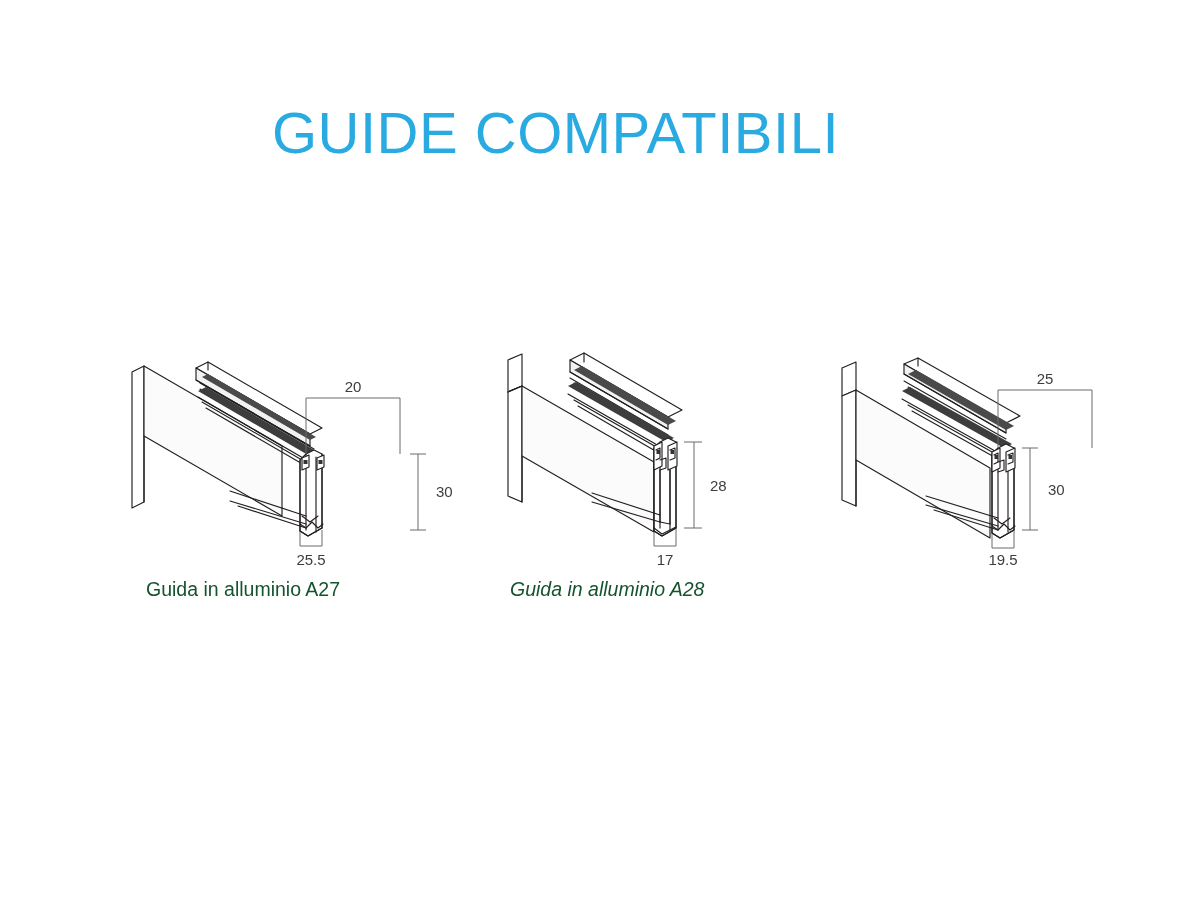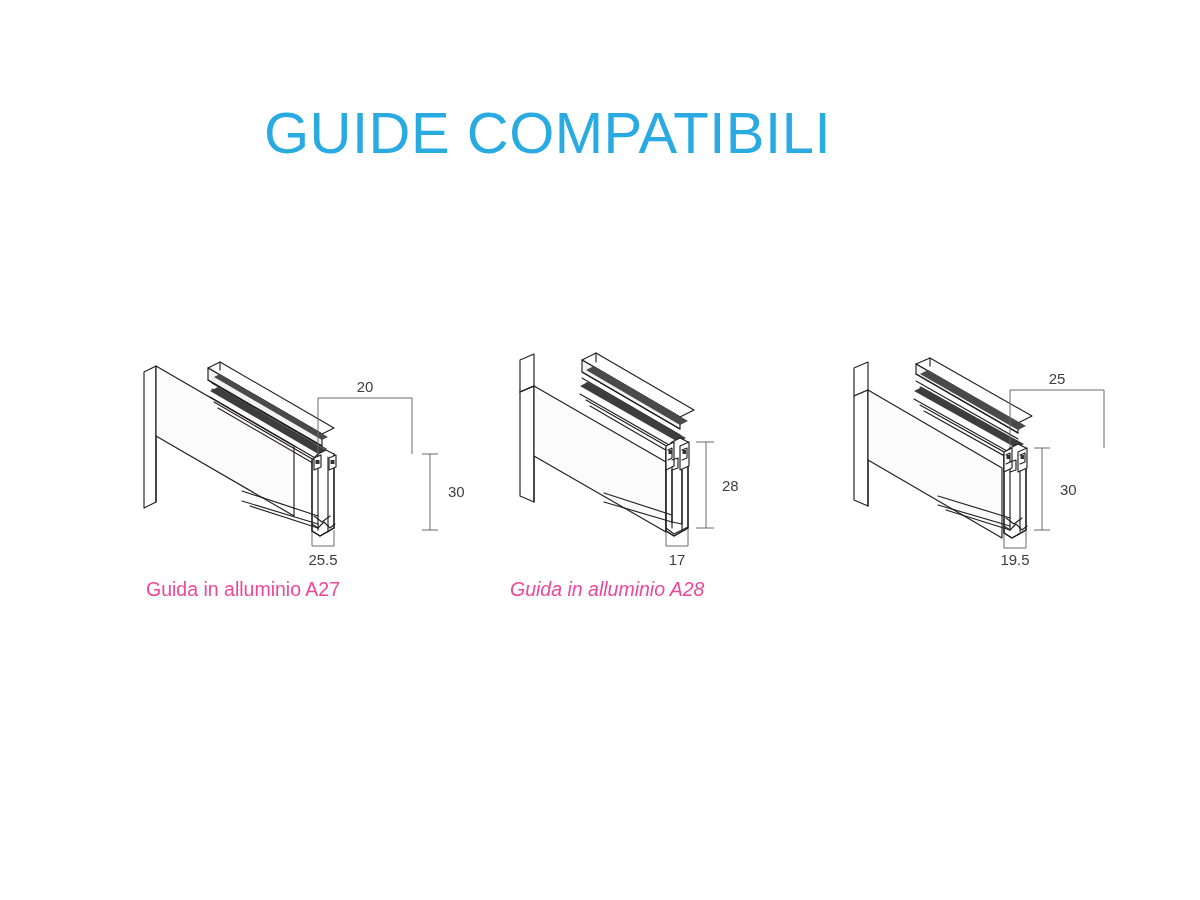--- a/index.html
+++ b/index.html
@@ -25,49 +25,50 @@
     top: 103px;
     left: 0;
     width: 1095px;
     text-align: center;
     font-size: 58px;
     font-weight: 400;
     letter-spacing: 0.5px;
     color: #29ABE2;
     line-height: 1.05;
     white-space: nowrap;
+    padding-left: 8px;
   }
   .profile-card {
     position: absolute;
     top: 350px;
     width: 380px;
     height: 300px;
   }
   #card-0 { left: 110px; }
   #card-1 { left: 478px; }
   #card-2 { left: 820px; }
 
   .profile-figure {
     position: absolute;
     top: 0;
-    left: 12px;
+    left: 0;
     width: 380px;
     height: 215px;
   }
   .profile-figure svg {
     display: block;
   }
   .profile-caption {
     position: absolute;
     left: 36px;
     top: 225px;
     width: 340px;
     font-size: 19.5px;
     line-height: 29px;
-    color: #ec4899;
+    color: #14532d;
     font-weight: 400;
     white-space: nowrap;
   }
   #card-1 .profile-caption { left: 32px; font-style: italic; }
   #card-2 .profile-caption { left: 40px; }
   .caption-line { display: block; }
 </style>
 </head>
 <body>
 

